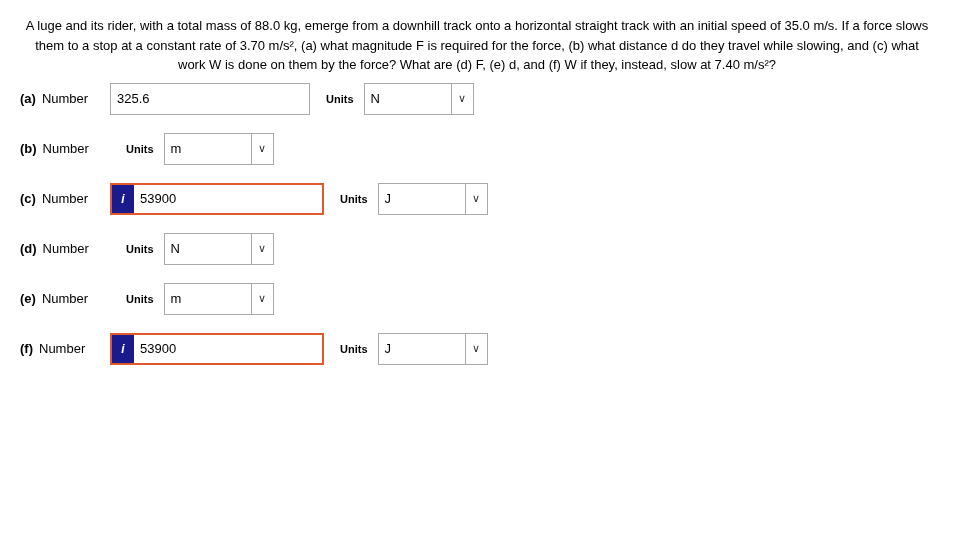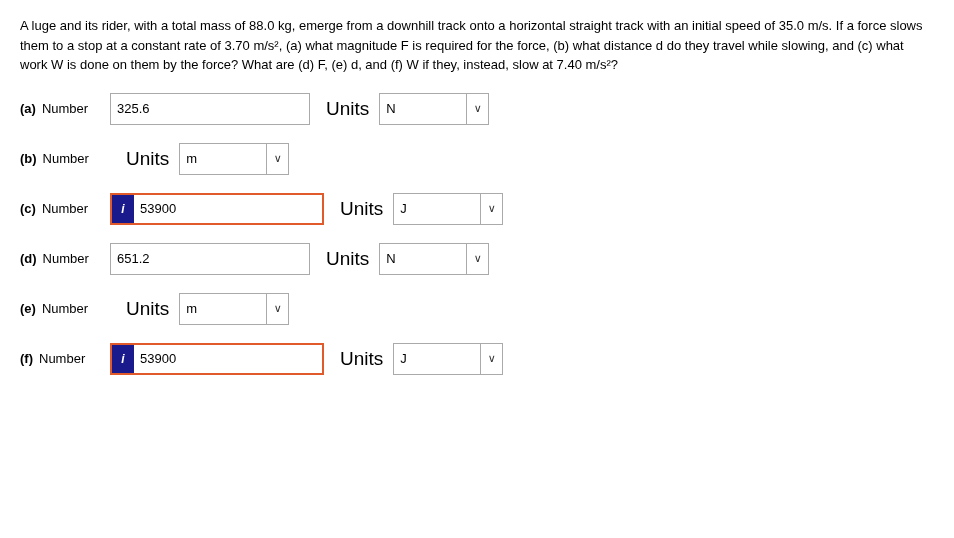--- a/index.html
+++ b/index.html
@@ -8,21 +8,22 @@
       font-size: 13px;
       background: #fff;
       color: #000;
       width: 954px;
       min-height: 538px;
       padding: 16px 20px;
     }
     .problem-text {
       font-size: 13px;
       line-height: 1.5;
-      margin-bottom: 18px;
+      margin-bottom: 8px;
+      text-align: center;
     }
     .answer-row {
       display: flex;
       align-items: center;
       margin-bottom: 18px;
     }
     .row-label {
       font-size: 13px;
       width: 90px;
       display: flex;
@@ -60,23 +61,24 @@
     .number-input {
       border: none;
       outline: none;
       padding: 0 6px;
       font-size: 13px;
       width: 100%;
       height: 100%;
       background: transparent;
     }
     .units-label {
-      font-size: 19px;
+      font-size: 11px;
       margin: 0 10px 0 16px;
       flex-shrink: 0;
+      font-weight: bold;
     }
     .units-select-wrapper {
       display: flex;
       align-items: center;
       border: 1px solid #aaa;
       height: 32px;
       min-width: 110px;
     }
     .units-select-value {
       padding: 0 6px;
@@ -141,23 +143,20 @@
       <div class="units-select-wrapper">
         <div class="units-select-value">J</div>
         <div class="units-chevron">∨</div>
       </div>
     </div>
     <div class="answer-row">
       <div class="row-label">
         <span class="part">(d)</span>
         <span>Number</span>
       </div>
-      <div class="number-input-wrapper">
-        <input type="text" class="number-input" value="651.2" style="">
-      </div>
       <span class="units-label">Units</span>
       <div class="units-select-wrapper">
         <div class="units-select-value">N</div>
         <div class="units-chevron">∨</div>
       </div>
     </div>
     <div class="answer-row">
       <div class="row-label">
         <span class="part">(e)</span>
         <span>Number</span>

